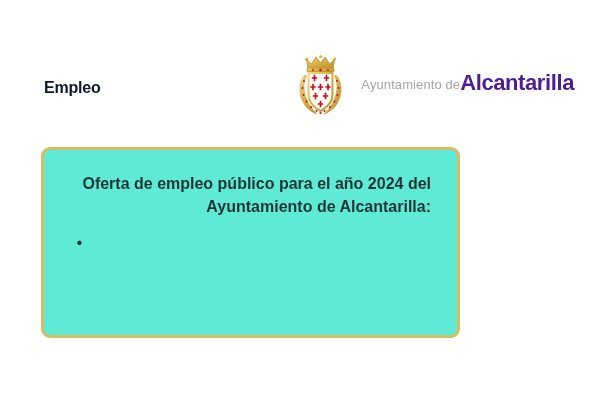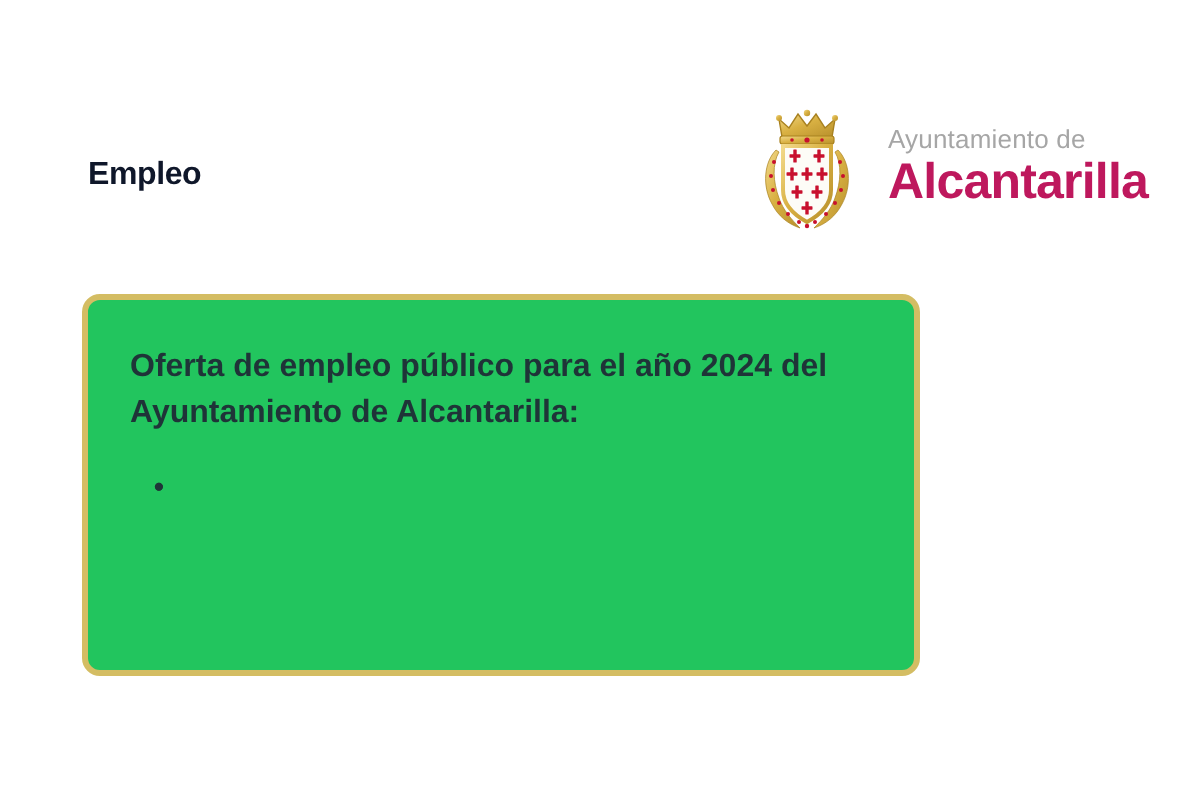--- a/index.html
+++ b/index.html
@@ -47,53 +47,54 @@
 
   .crest {
     width: 58px;
     height: 66px;
     flex: 0 0 auto;
     display: block;
   }
 
   .brand-text {
     display: flex;
-    flex-direction: column;
-    align-items: flex-start;
+    flex-direction: row;
+    align-items: flex-end;
     justify-content: center;
     line-height: 1;
     padding-bottom: 4px;
   }
 
   .brand-line-1 {
     font-size: 13px;
     font-weight: normal;
     color: #a6a6a6;
     letter-spacing: 0.1px;
     margin-bottom: 3px;
   }
 
   .brand-line-2 {
-    font-size: 25px;
-    font-weight: bold;
-    color: #be185d;
+    font-size: 22px;
+    font-weight: bold;
+    color: #4c1d95;
     letter-spacing: -0.4px;
   }
 
   
   .notice-card {
     position: absolute;
     left: 41px;
     top: 147px;
     width: 419px;
     height: 191px;
     box-sizing: border-box;
-    background: #22c55e;
+    background: #5eead4;
     border: 3px solid #d4bd63;
     border-radius: 9px;
+    text-align: right;
   }
 
   .card-inner {
     padding: 22px 26px 0 21px;
   }
 
   .card-heading {
     font-size: 16px;
     font-weight: bold;
     color: #1f3438;

